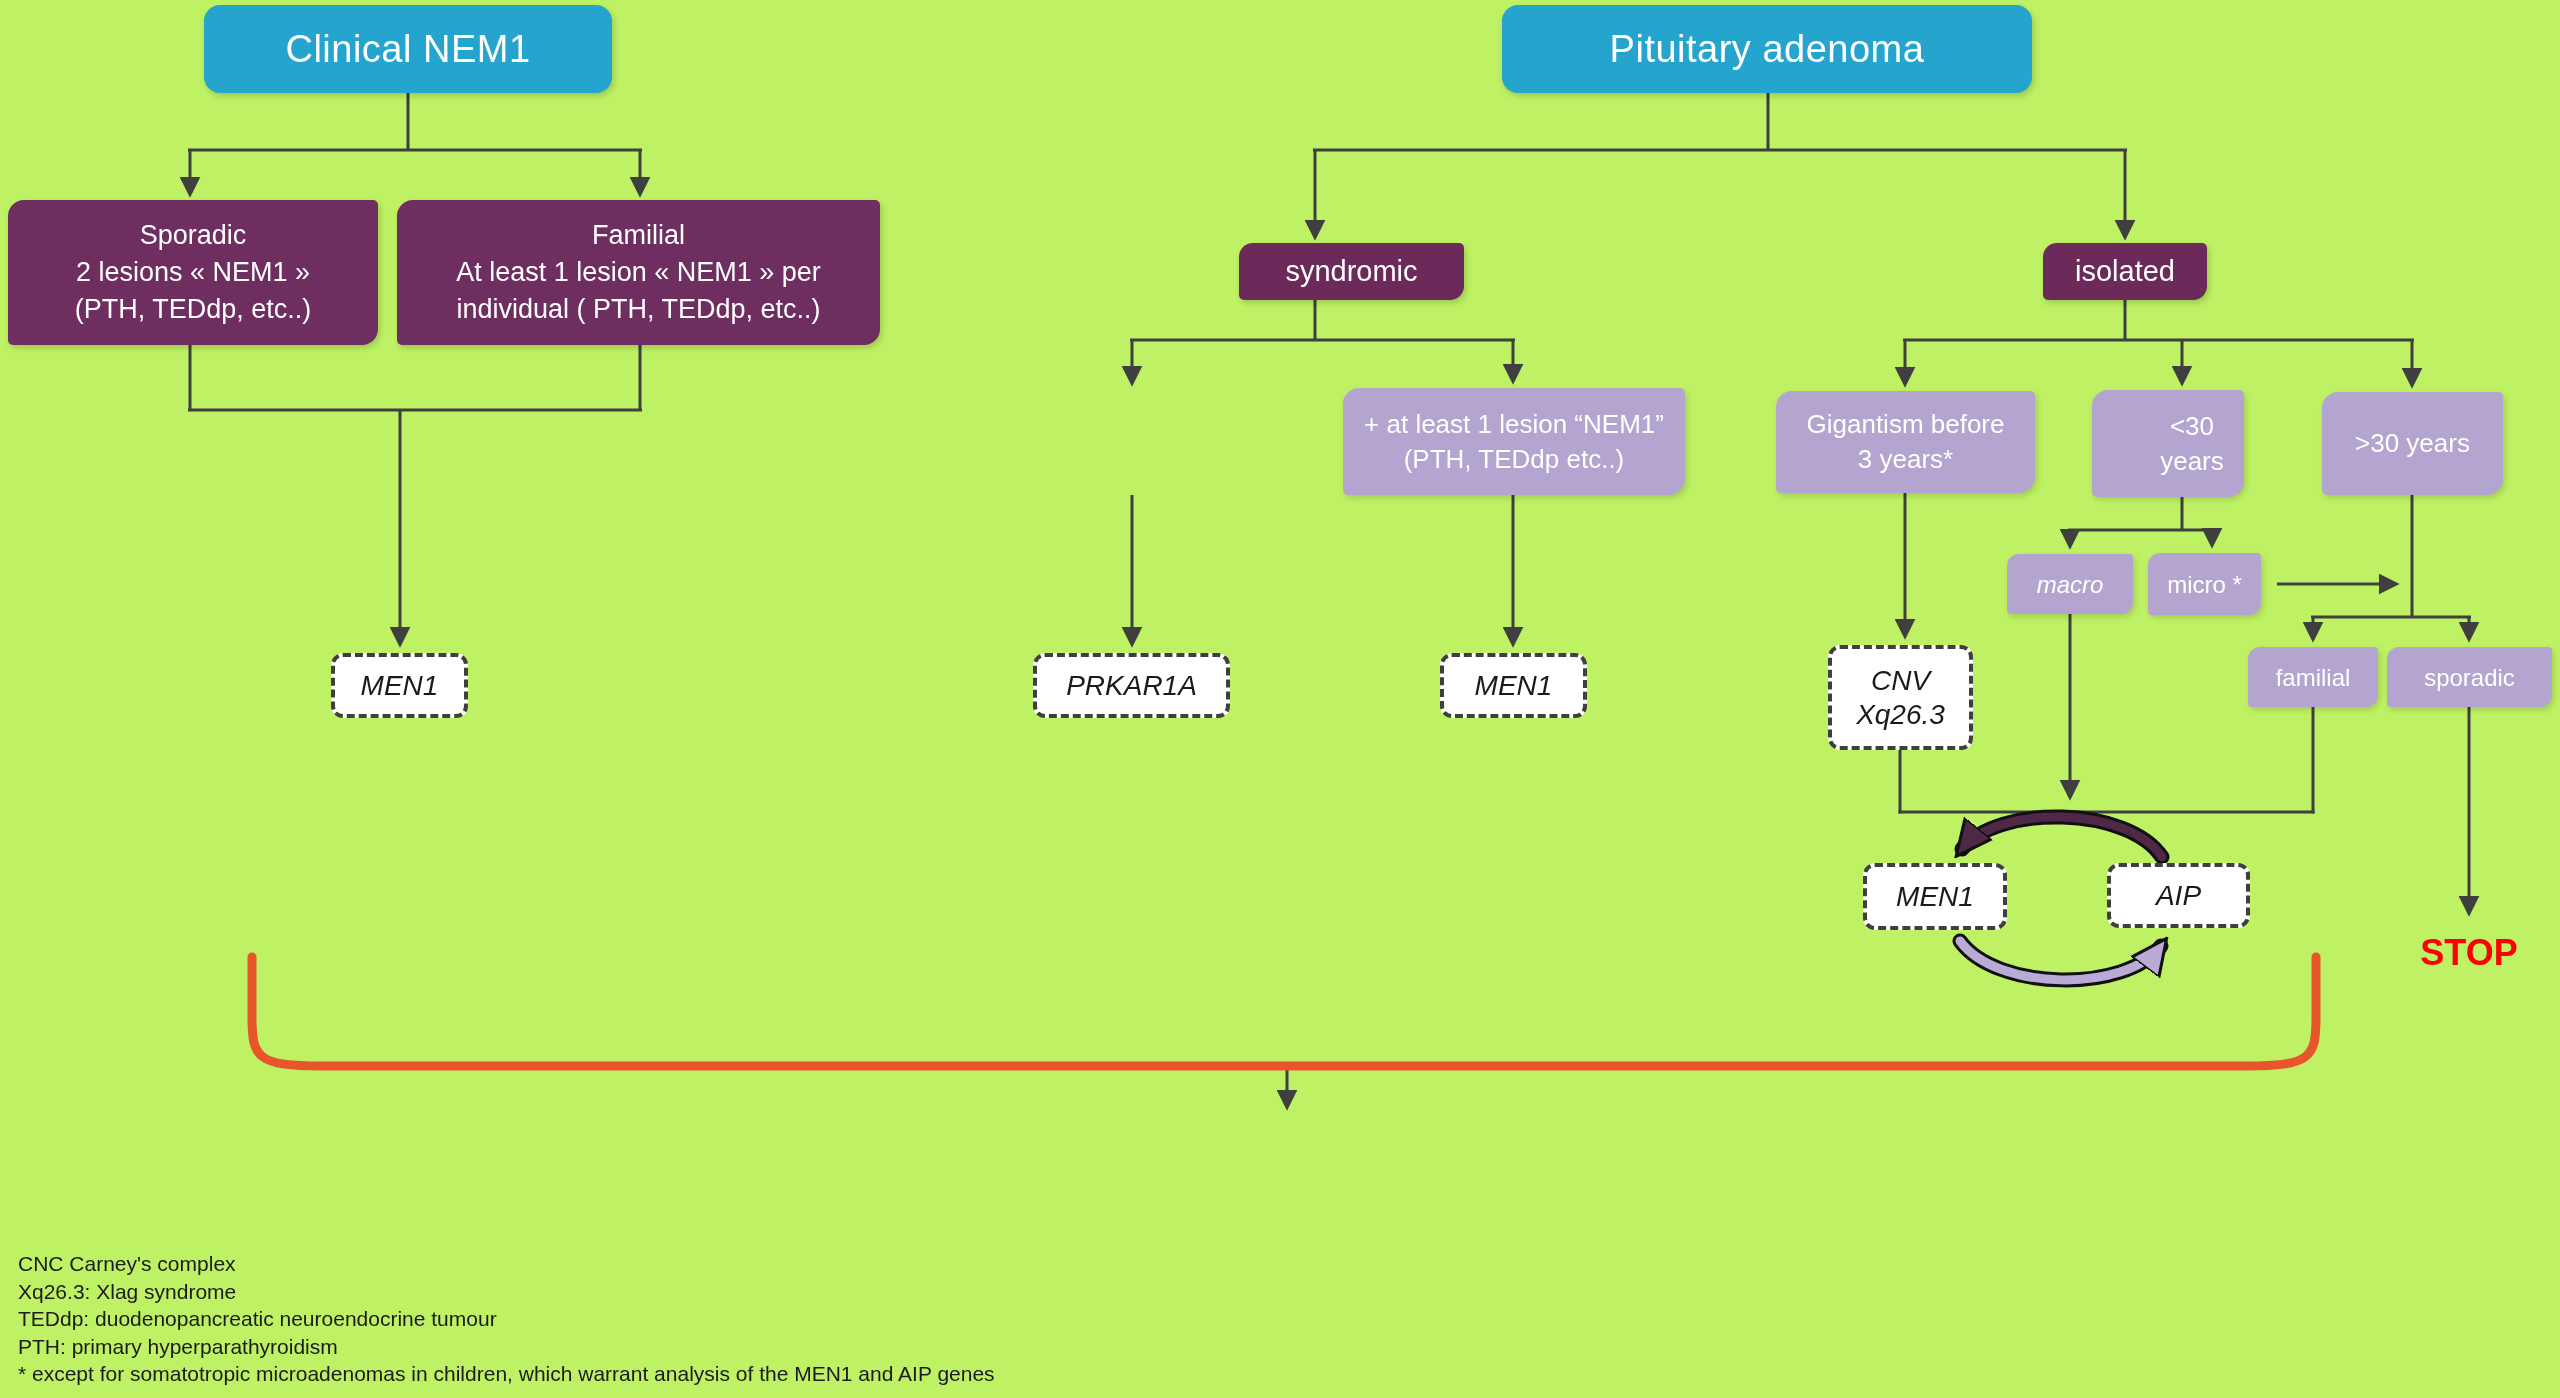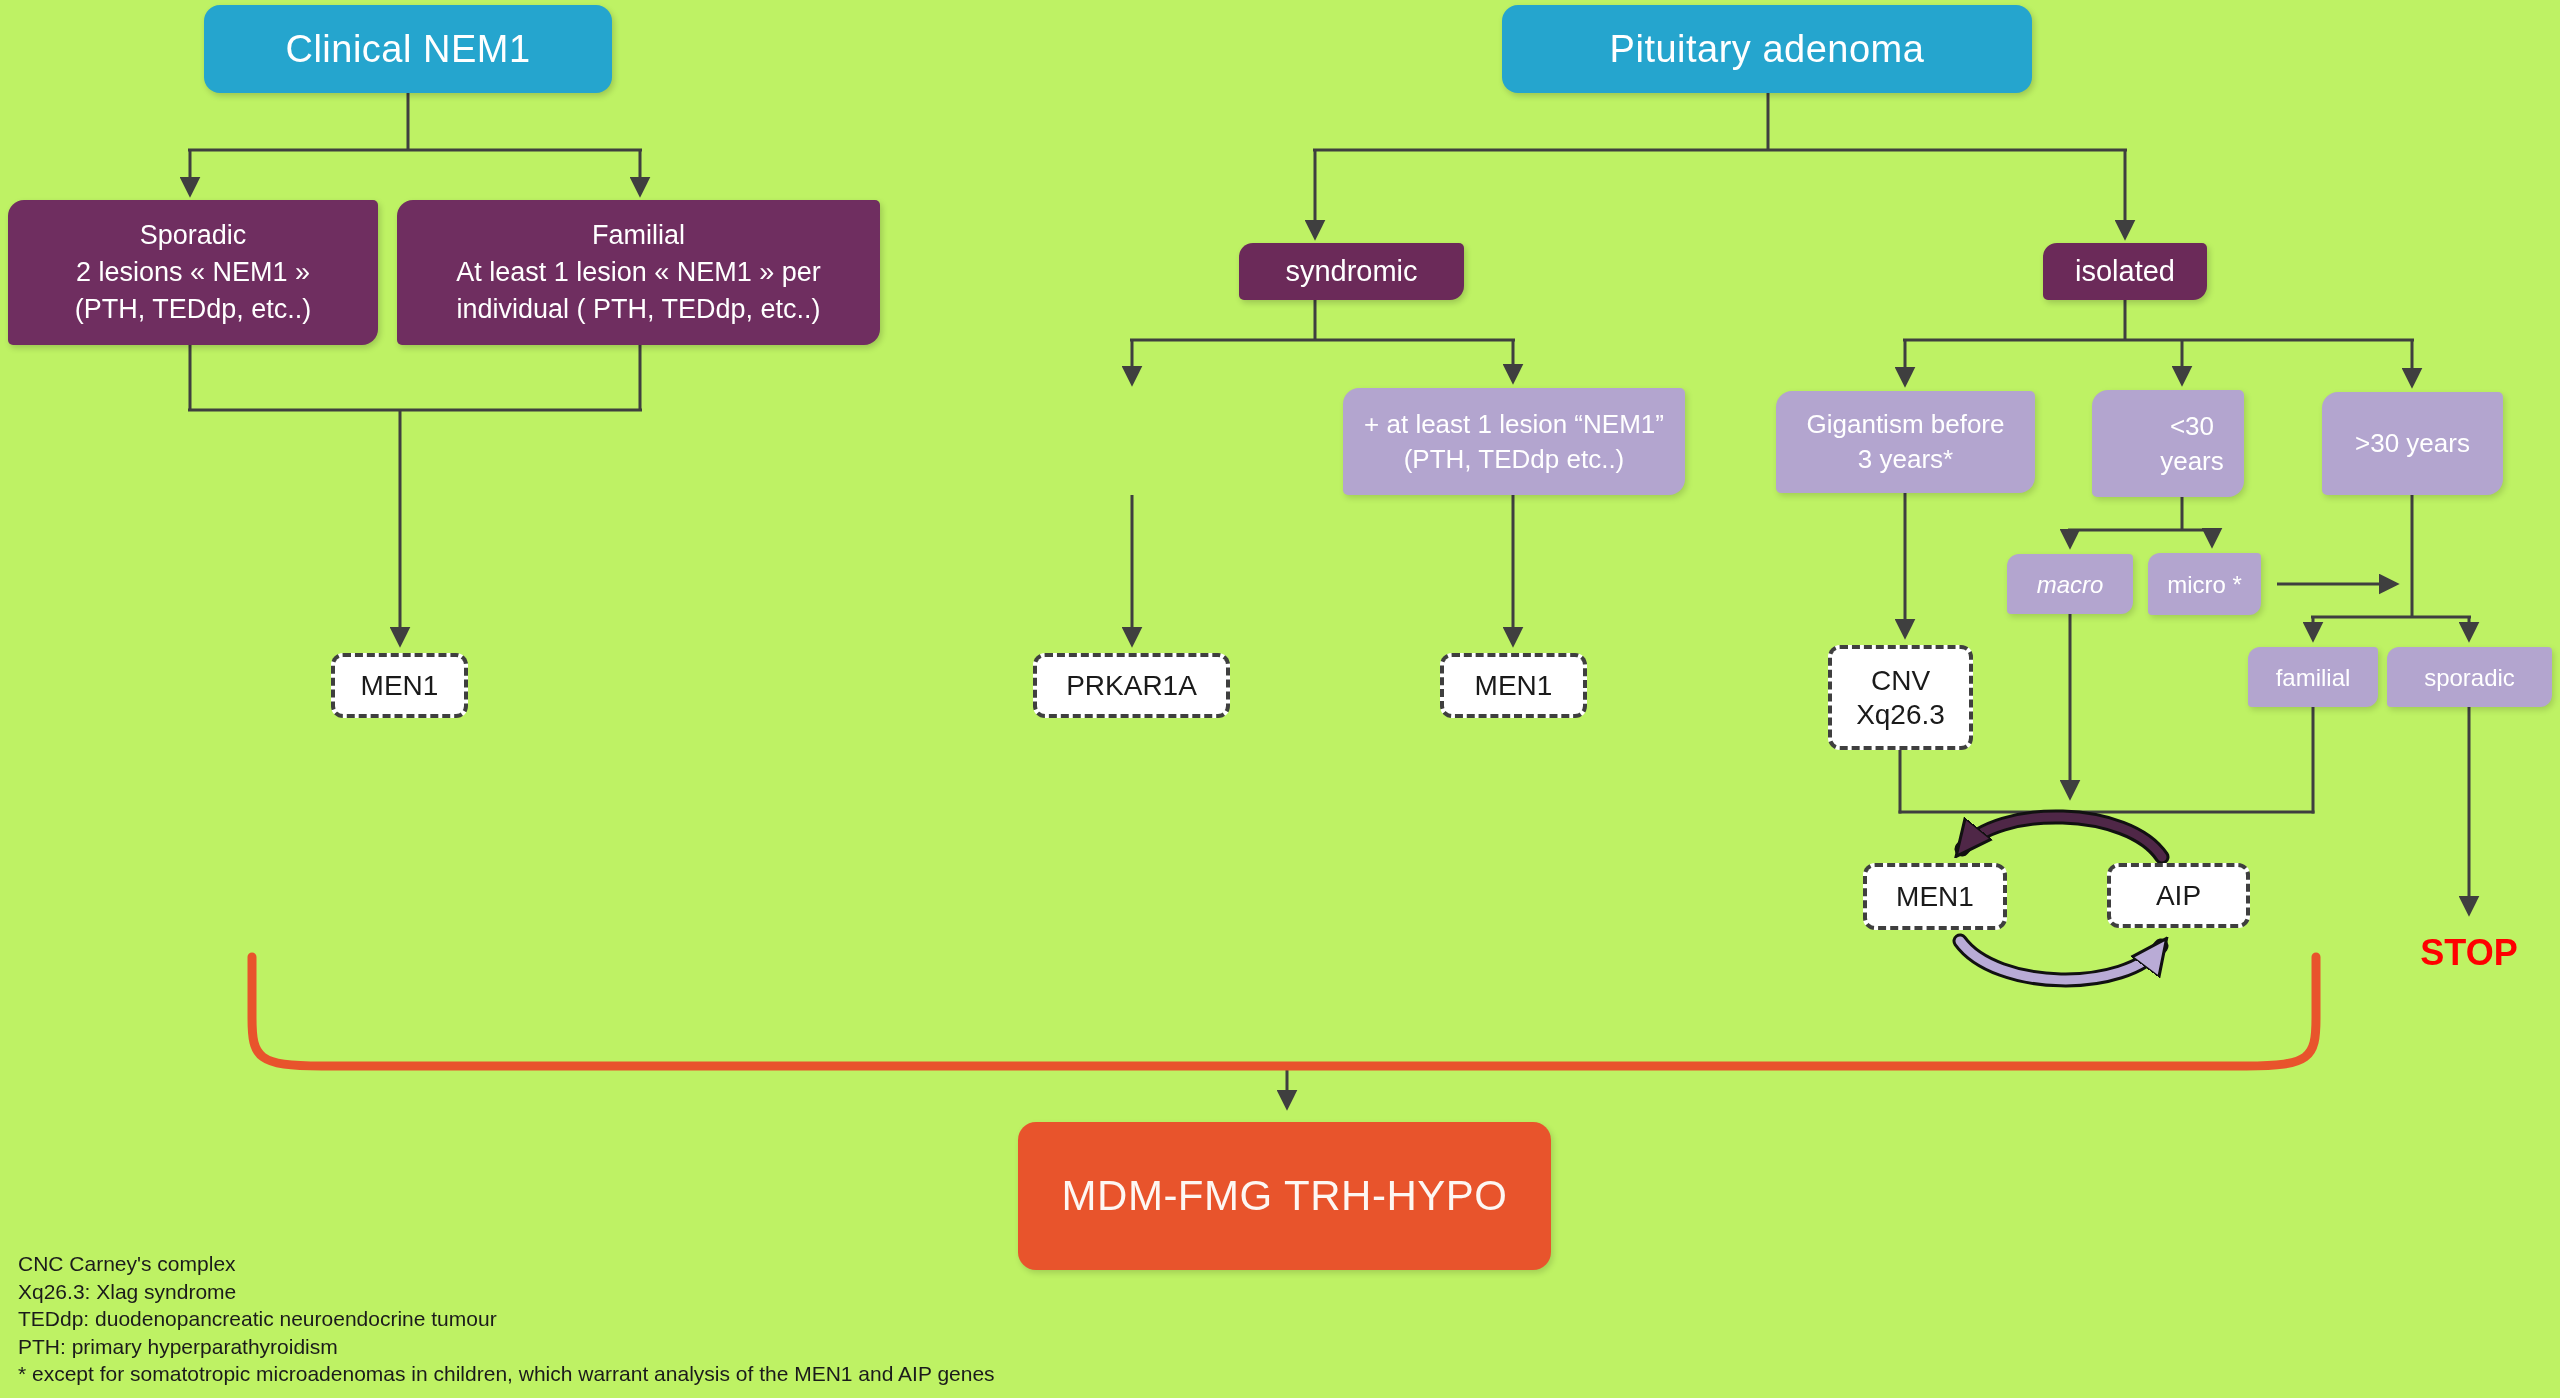--- a/index.html
+++ b/index.html
@@ -24,21 +24,21 @@
     background:#6B2A59;color:#ffffff;font-size:29px;
     border-radius:14px 5px 14px 5px;box-shadow:2px 3px 6px rgba(0,0,0,.18);
   }
   .box-lav{
     background:#B3A5CF;color:#ffffff;font-size:26px;line-height:35px;
     border-radius:16px 5px 16px 5px;box-shadow:2px 3px 6px rgba(0,0,0,.15);
   }
   .box-lav.small{font-size:24px;border-radius:12px 4px 12px 4px;}
   .box-dash{
     background:#ffffff;border:4px dashed #3F3F3F;border-radius:12px;
-    color:#1a1a1a;font-size:28px;line-height:34px;
+    color:#1a1a1a;font-size:28px;font-style:italic;line-height:34px;
   }
   .stop-label{
     position:absolute;color:#FF0000;font-weight:bold;font-size:36px;text-align:center;
   }
   .box-orange{
     background:#E8542C;color:#FDF7F3;font-size:42px;letter-spacing:.5px;
     border-radius:18px 18px 18px 18px;box-shadow:2px 3px 6px rgba(0,0,0,.15);
   }
   .footnotes{
     position:absolute;left:18px;top:1250px;color:#1b1b1b;font-size:21px;line-height:27.5px;
@@ -197,23 +197,20 @@
   </div>
   <div class="node box-dash" style="left:1863px;top:863px;width:144px;height:67px;">
     <div>MEN1</div>
   </div>
   <div class="node box-dash" style="left:2107px;top:863px;width:143px;height:65px;">
     <div>AIP</div>
   </div>
 
   <div class="stop-label" style="left:2390px;top:932px;width:158px;">STOP</div>
 
-  <div class="node box-orange" style="left:1018px;top:1122px;width:533px;height:148px;">
-    <div>MDM-FMG TRH-HYPO</div>
-  </div>
 
   <div class="footnotes">
     <div>CNC Carney's complex</div>
     <div>Xq26.3: Xlag syndrome</div>
     <div>TEDdp: duodenopancreatic neuroendocrine tumour</div>
     <div>PTH: primary hyperparathyroidism</div>
     <div>* except for somatotropic microadenomas in children, which warrant analysis of the MEN1 and AIP genes</div>
   </div>
 
 </div>

